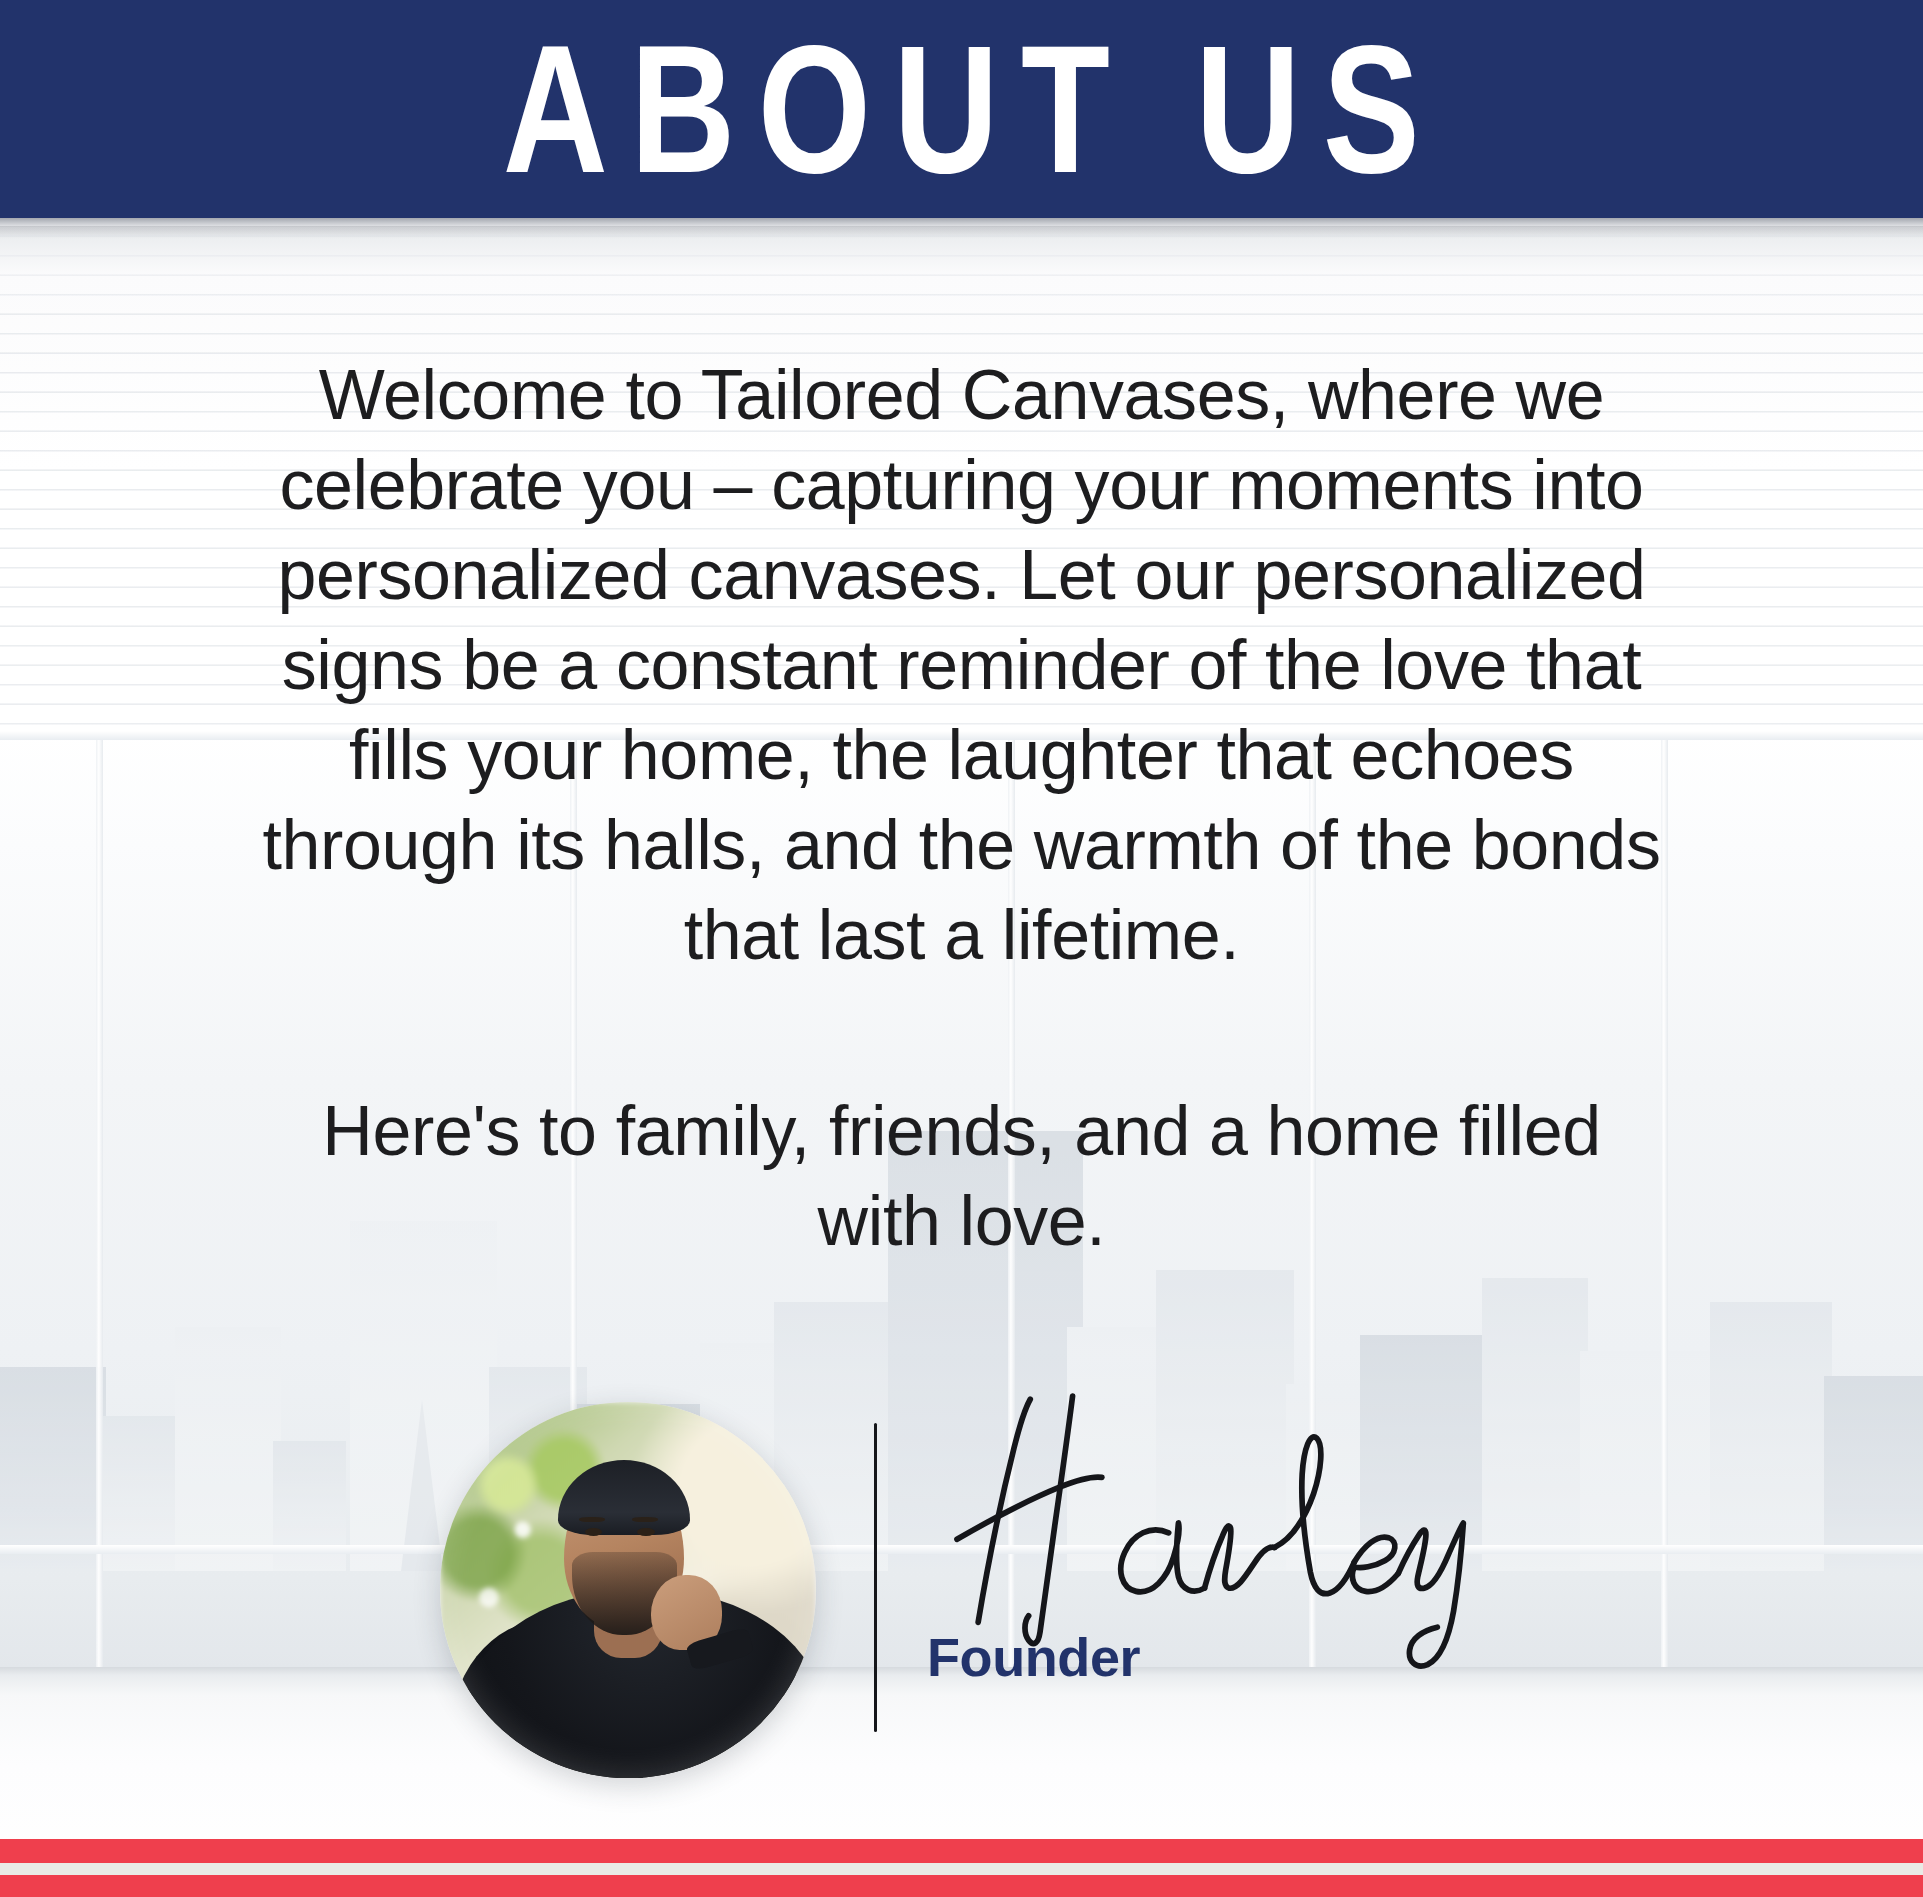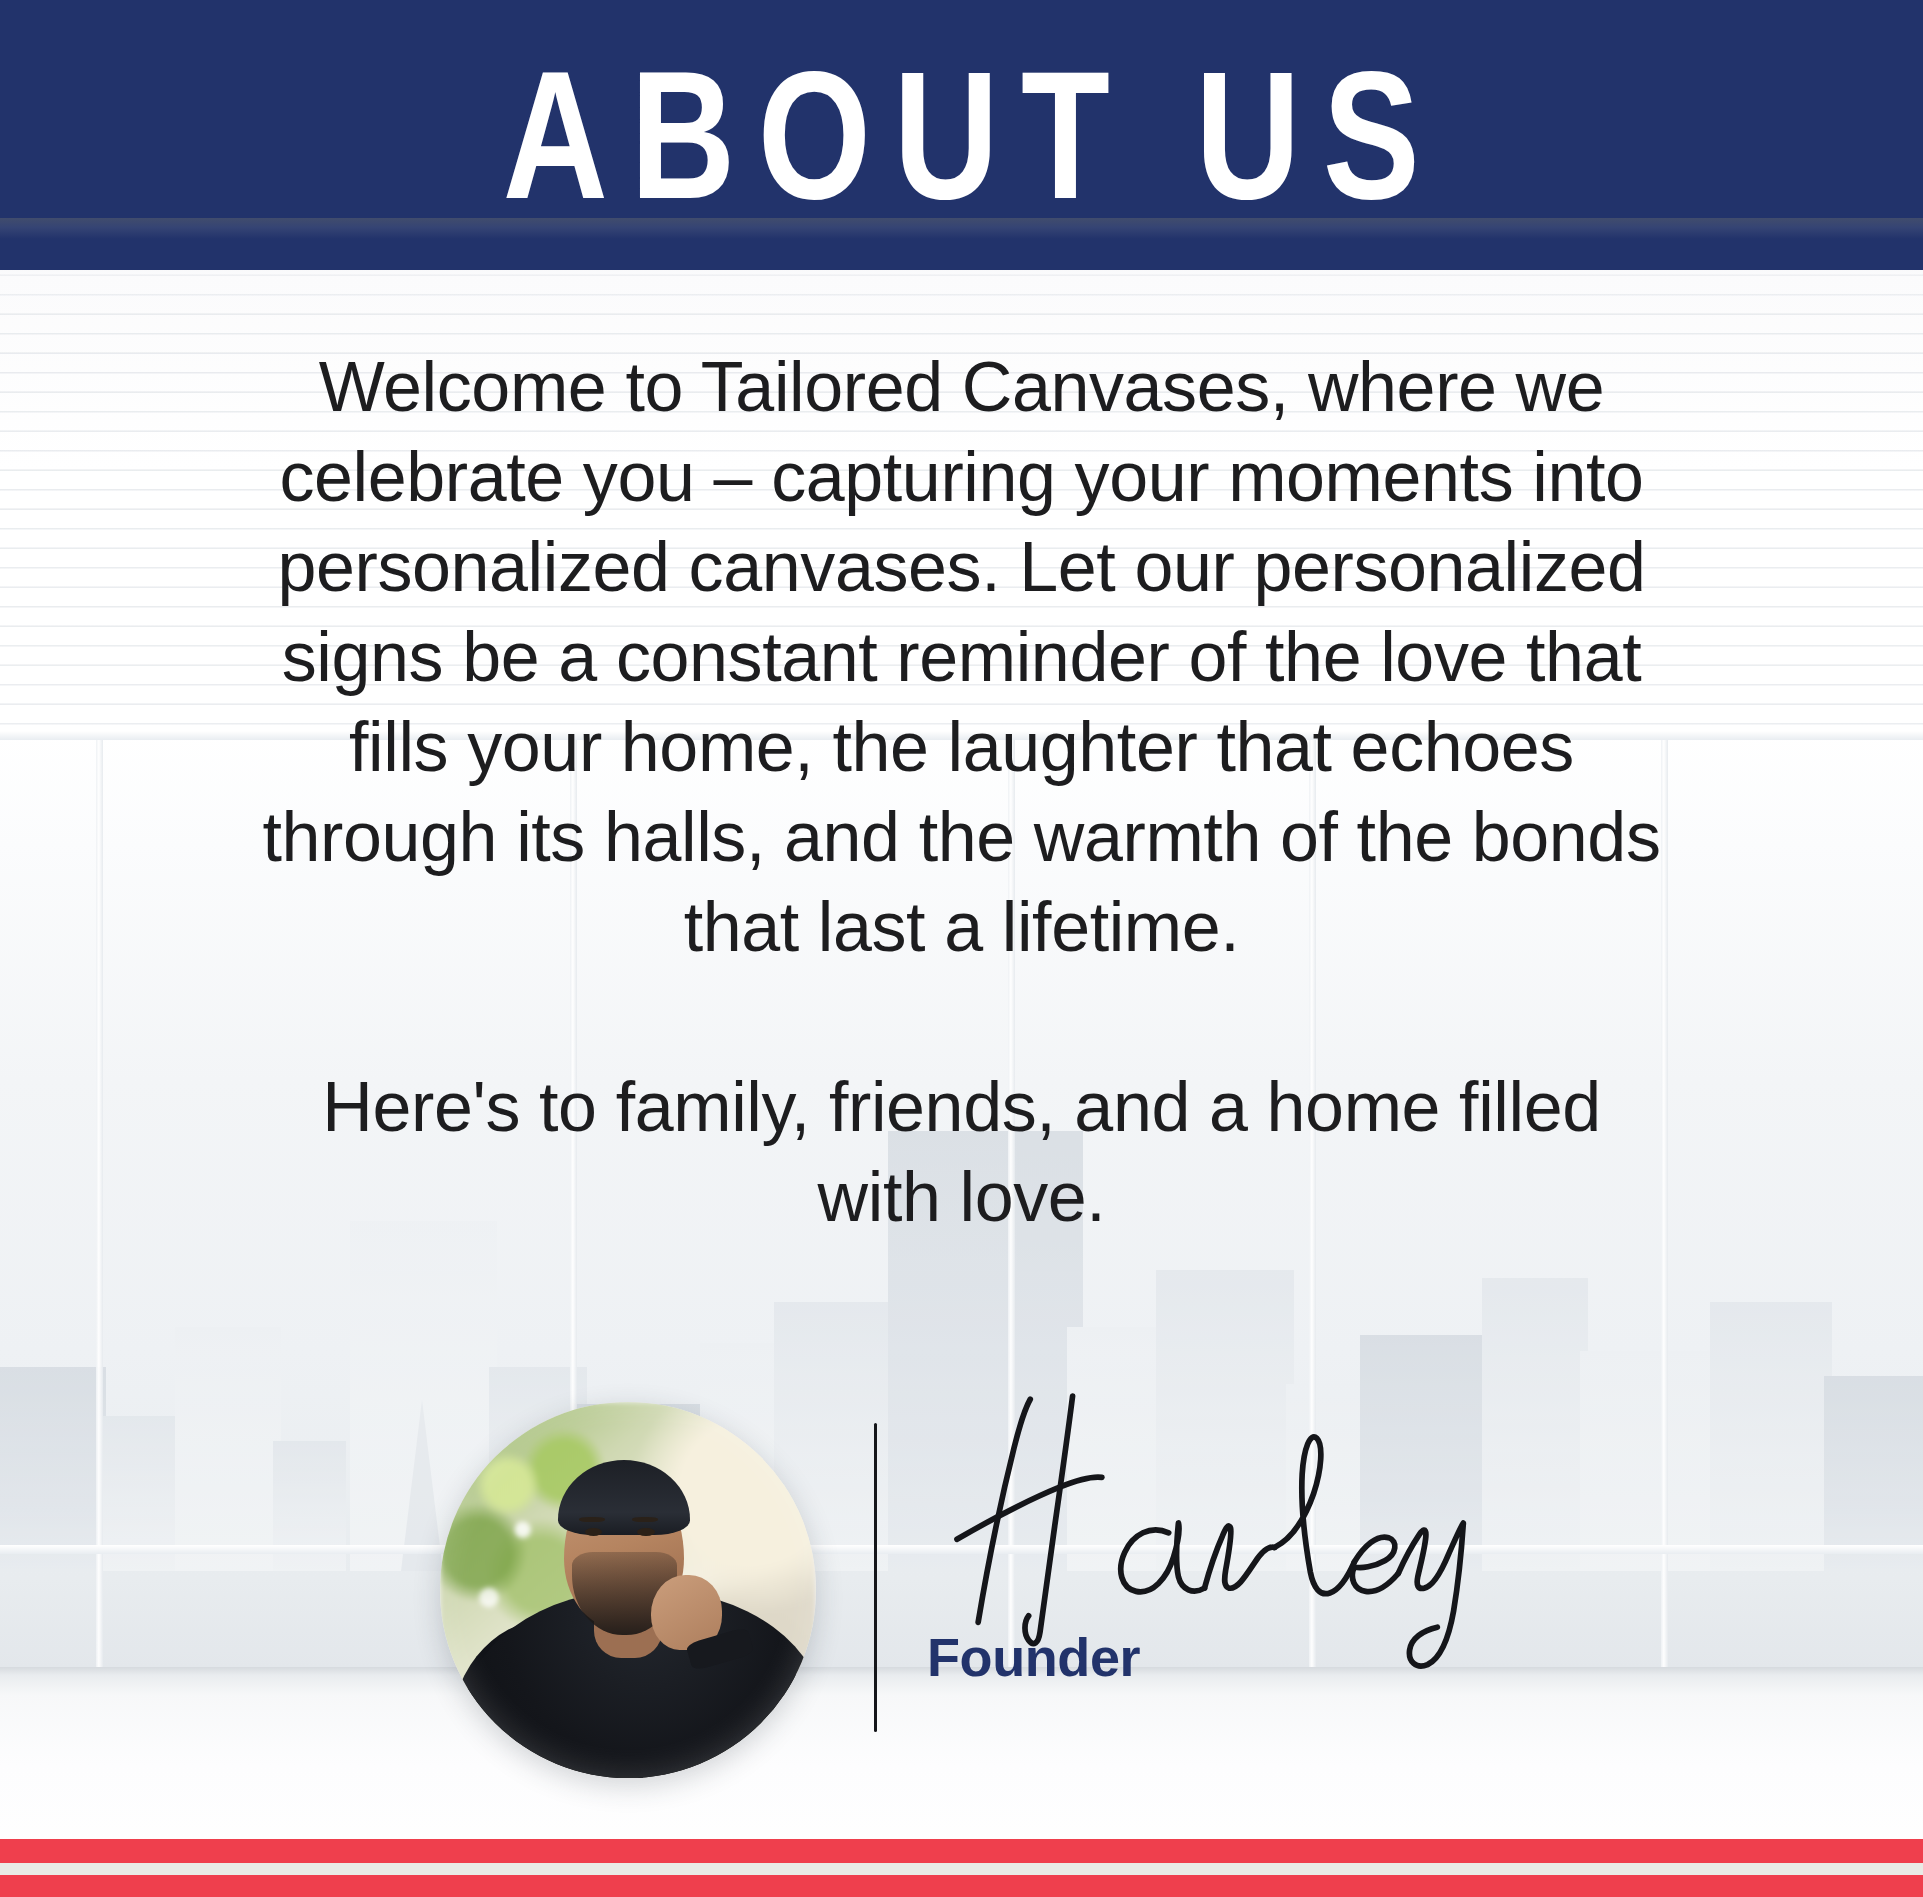--- a/index.html
+++ b/index.html
@@ -66,21 +66,21 @@
   .mullion{position:absolute;top:0;bottom:0;width:7.3px;background:linear-gradient(90deg,#eef1f4,#ffffff 40%,#e6eaee);opacity:.95;}
   .transom{position:absolute;left:0;right:0;height:9px;background:linear-gradient(180deg,#ffffff,#e9edf1);}
   
   .sill{
     position:absolute;left:0;right:0;top:1441px;bottom:0;
     background:linear-gradient(180deg,#d6dade 0px,#e9ecef 8.1px,#f7f8f9 28px,#fdfdfe 98px,#ffffff 100%);
   }
 
   
   .header{
-    position:absolute;left:0;top:0;width:100%;height:270px;
+    position:absolute;left:0;top:0;width:100%;height:218px;
     background:#22336b;
     display:flex;align-items:center;justify-content:center;
     z-index:6;
   }
   .header h1{
     margin:0;
     color:#ffffff;
     font-family:"Liberation Sans", sans-serif;
     font-weight:700;
     font-size:182px;
@@ -102,21 +102,21 @@
     top:342px;width:1417px;
     z-index:5;
     text-align:center;
     color:#1d1d1f;
     font-family:"Liberation Sans", sans-serif;
     font-weight:400;
     font-size:70px;
     line-height:90px;
     letter-spacing:-0.4px;
   }
-  .copy p{margin:0;}
+  .copy p{margin:8px;}
   .copy .gap{height:90px;}
 
   
   .founder{
     position:absolute;left:0;right:0;top:1384px;height:423px;z-index:7;
   }
   .avatar{
     position:absolute;left:440px;top:18px;
     width:376px;height:376px;border-radius:50%;
     overflow:hidden;

